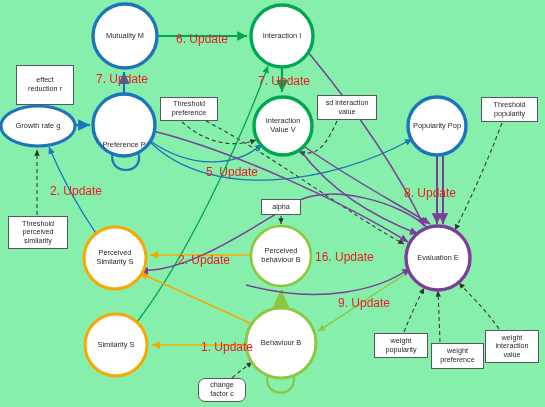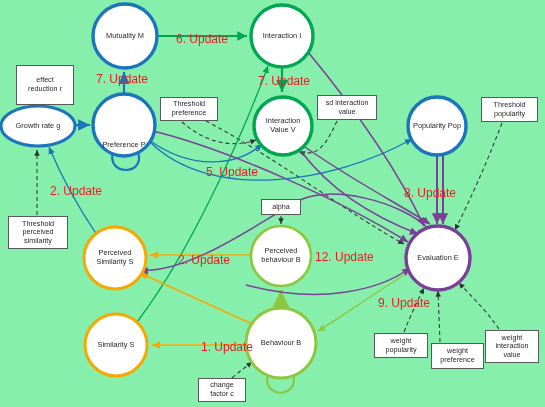--- a/index.html
+++ b/index.html
@@ -170,34 +170,34 @@
   <div class="param-box" style="left:160px; top:97px;  width:58px; height:24px;">Threshold
 preference</div>
   <div class="param-box" style="left:317px; top:95px;  width:60px; height:25px;">sd interaction
 value</div>
   <div class="param-box" style="left:481px; top:97px;  width:57px; height:25px;">Threshold
 popularity</div>
   <div class="param-box" style="left:8px; top:216px; width:60px; height:33px;">Threshold
 perceived
 similarity</div>
   <div class="param-box" style="left:261px; top:199px; width:40px; height:16px;">alpha</div>
-  <div class="param-box" style="left:198px; top:378px; width:48px; height:24px;">change
+  <div class="param-box" style="left:198px; top:378px; width:48px; height:24px;border-radius:7px;">change
 factor c</div>
   <div class="param-box" style="left:374px; top:333px; width:54px; height:25px;">weight
 popularity</div>
   <div class="param-box" style="left:431px; top:343px; width:53px; height:26px;">weight
 preference</div>
   <div class="param-box" style="left:485px; top:330px; width:54px; height:33px;">weight
 interaction
 value</div>
 
   <div class="edge-label" style="left:171px; top:340px;margin-left:30px;">1. Update</div>
   <div class="edge-label" style="left:178px; top:253px;">2. Update</div>
   <div class="edge-label" style="left:50px;  top:184px;">2. Update</div>
   <div class="edge-label" style="left:96px;  top:72px;">7. Update</div>
   <div class="edge-label" style="left:166px; top:165px;margin-left:40px;">5. Update</div>
   <div class="edge-label" style="left:176px; top:32px;">6. Update</div>
   <div class="edge-label" style="left:258px; top:74px;text-align:right;">7. Update</div>
   <div class="edge-label" style="left:380px; top:186px;padding-left:24px;">8. Update</div>
-  <div class="edge-label" style="left:338px; top:296px;margin-left:40px;">9. Update</div>
-  <div class="edge-label" style="left:315px; top:250px;">12. Update</div>
+  <div class="edge-label" style="left:338px; top:296px;">9. Update</div>
+  <div class="edge-label" style="left:315px; top:250px;">16. Update</div>
 
 </div>
 
 </body></html>

